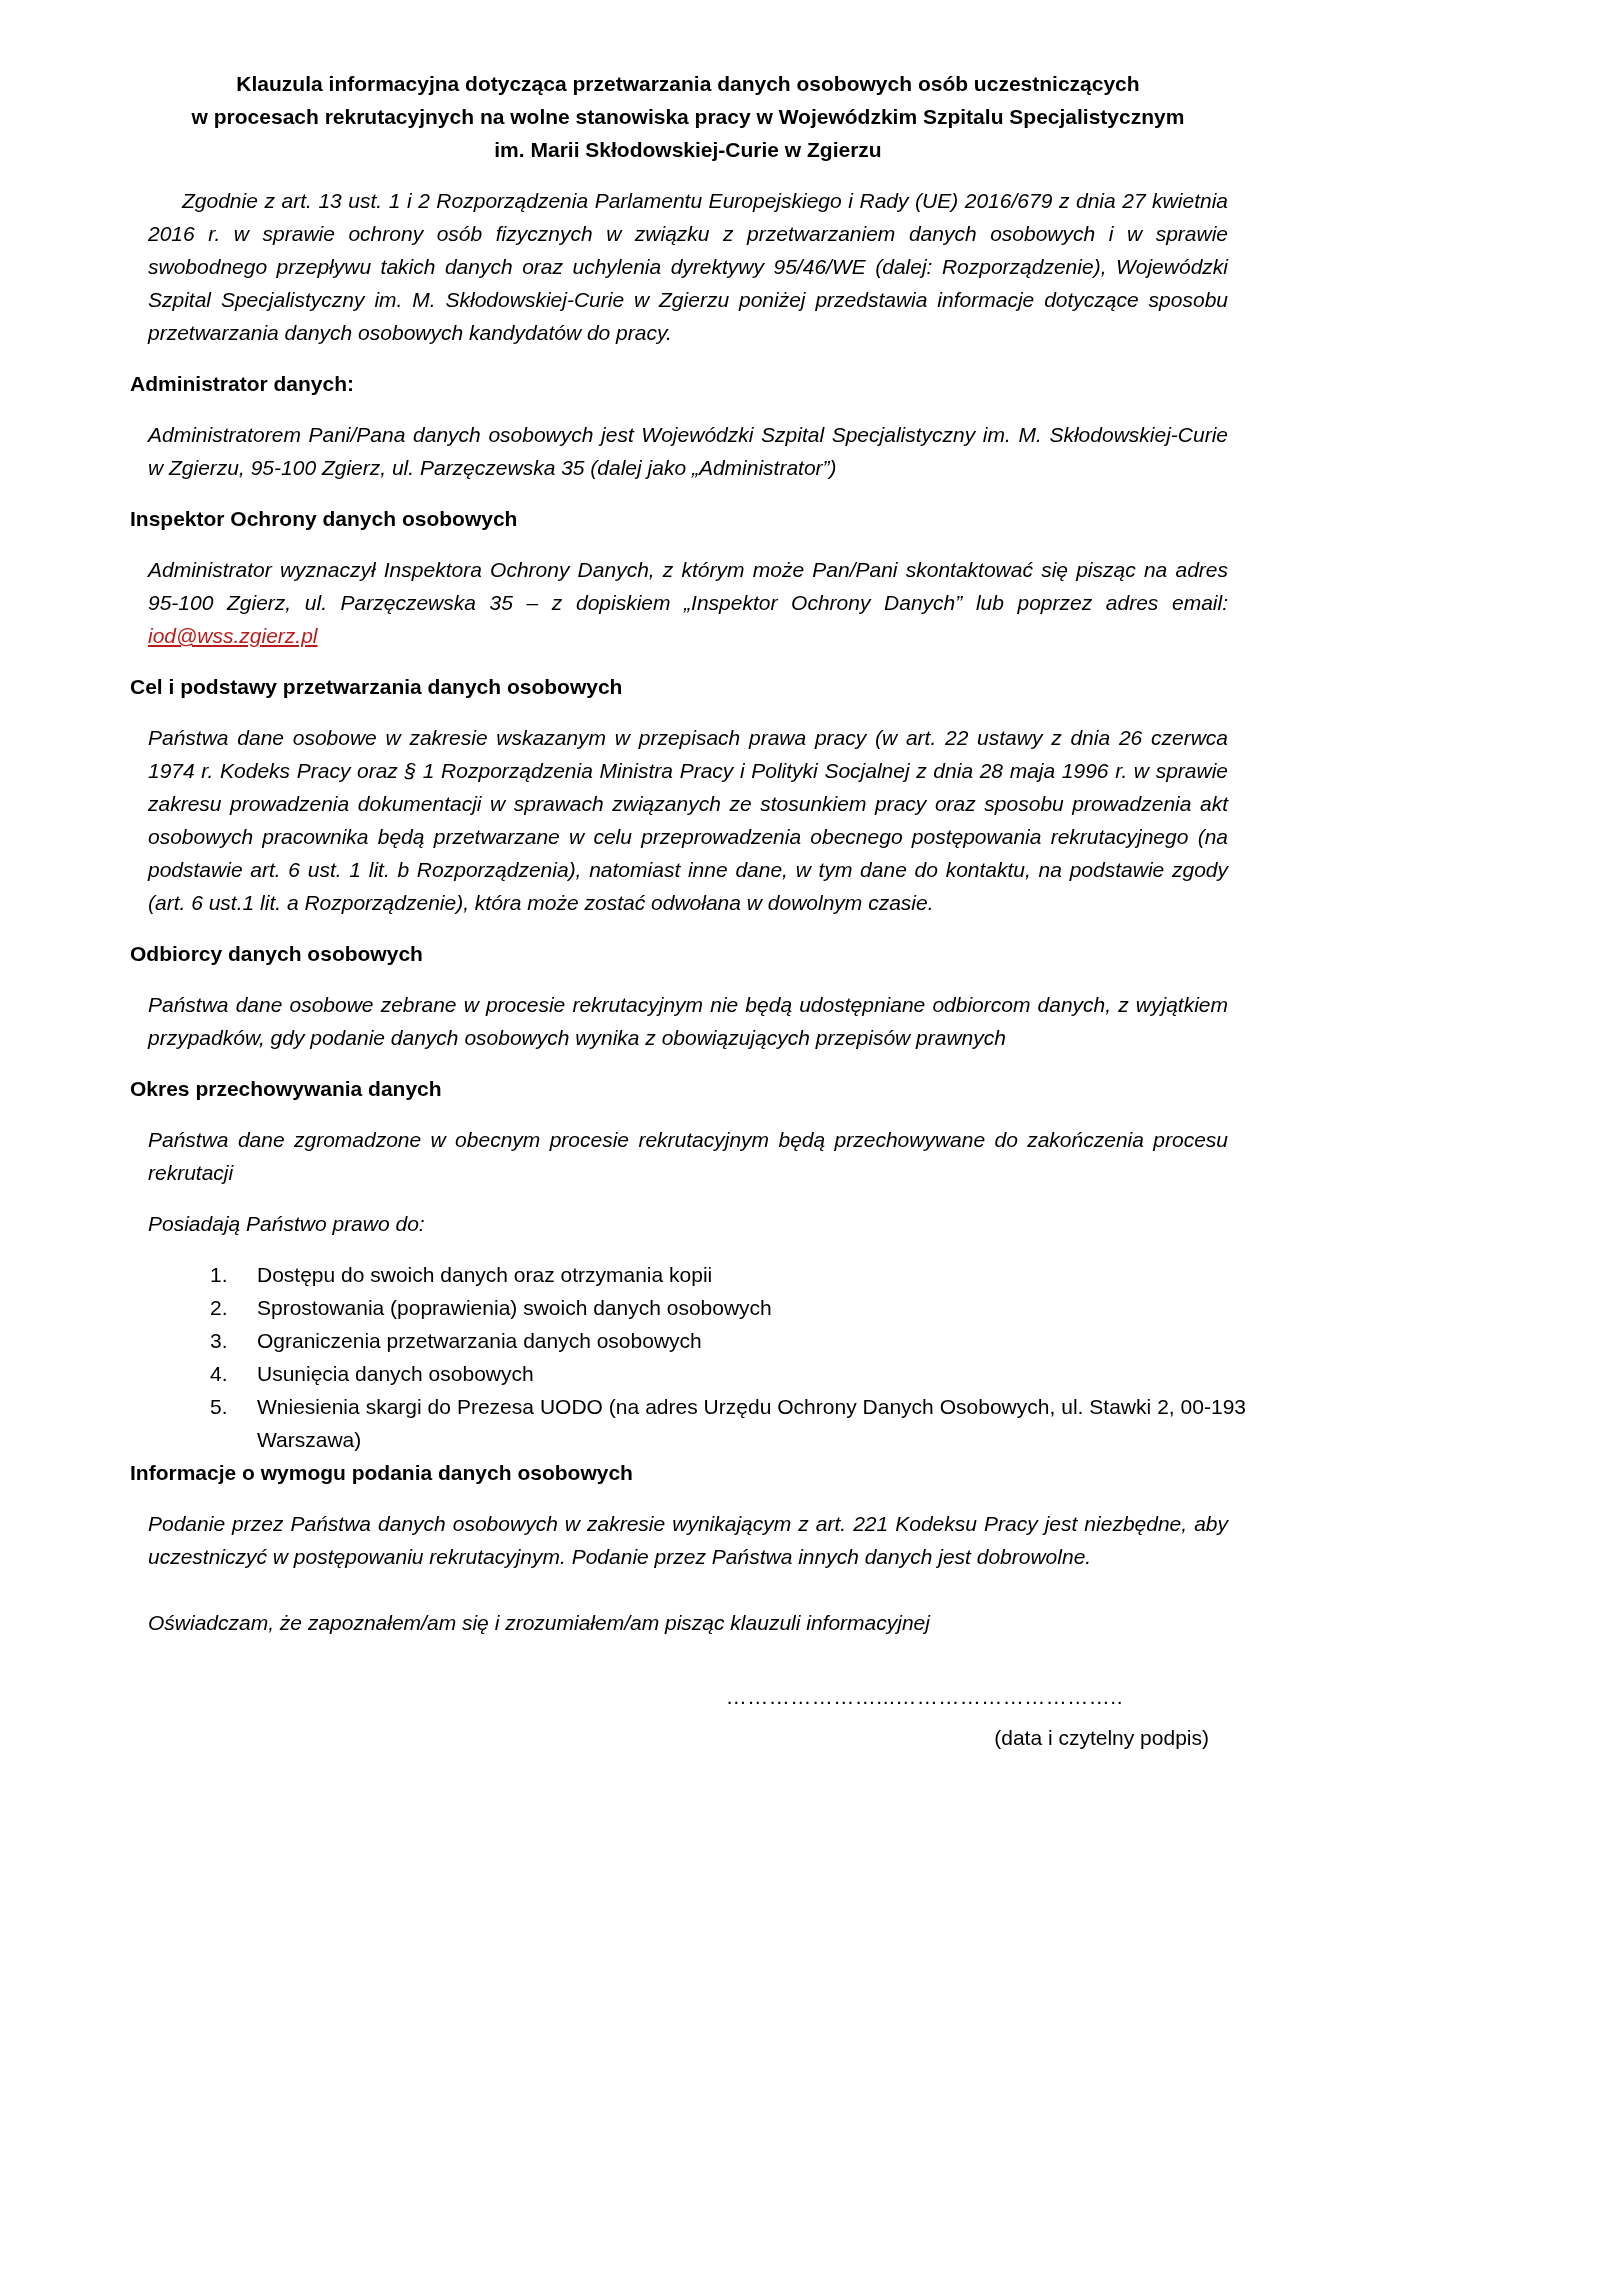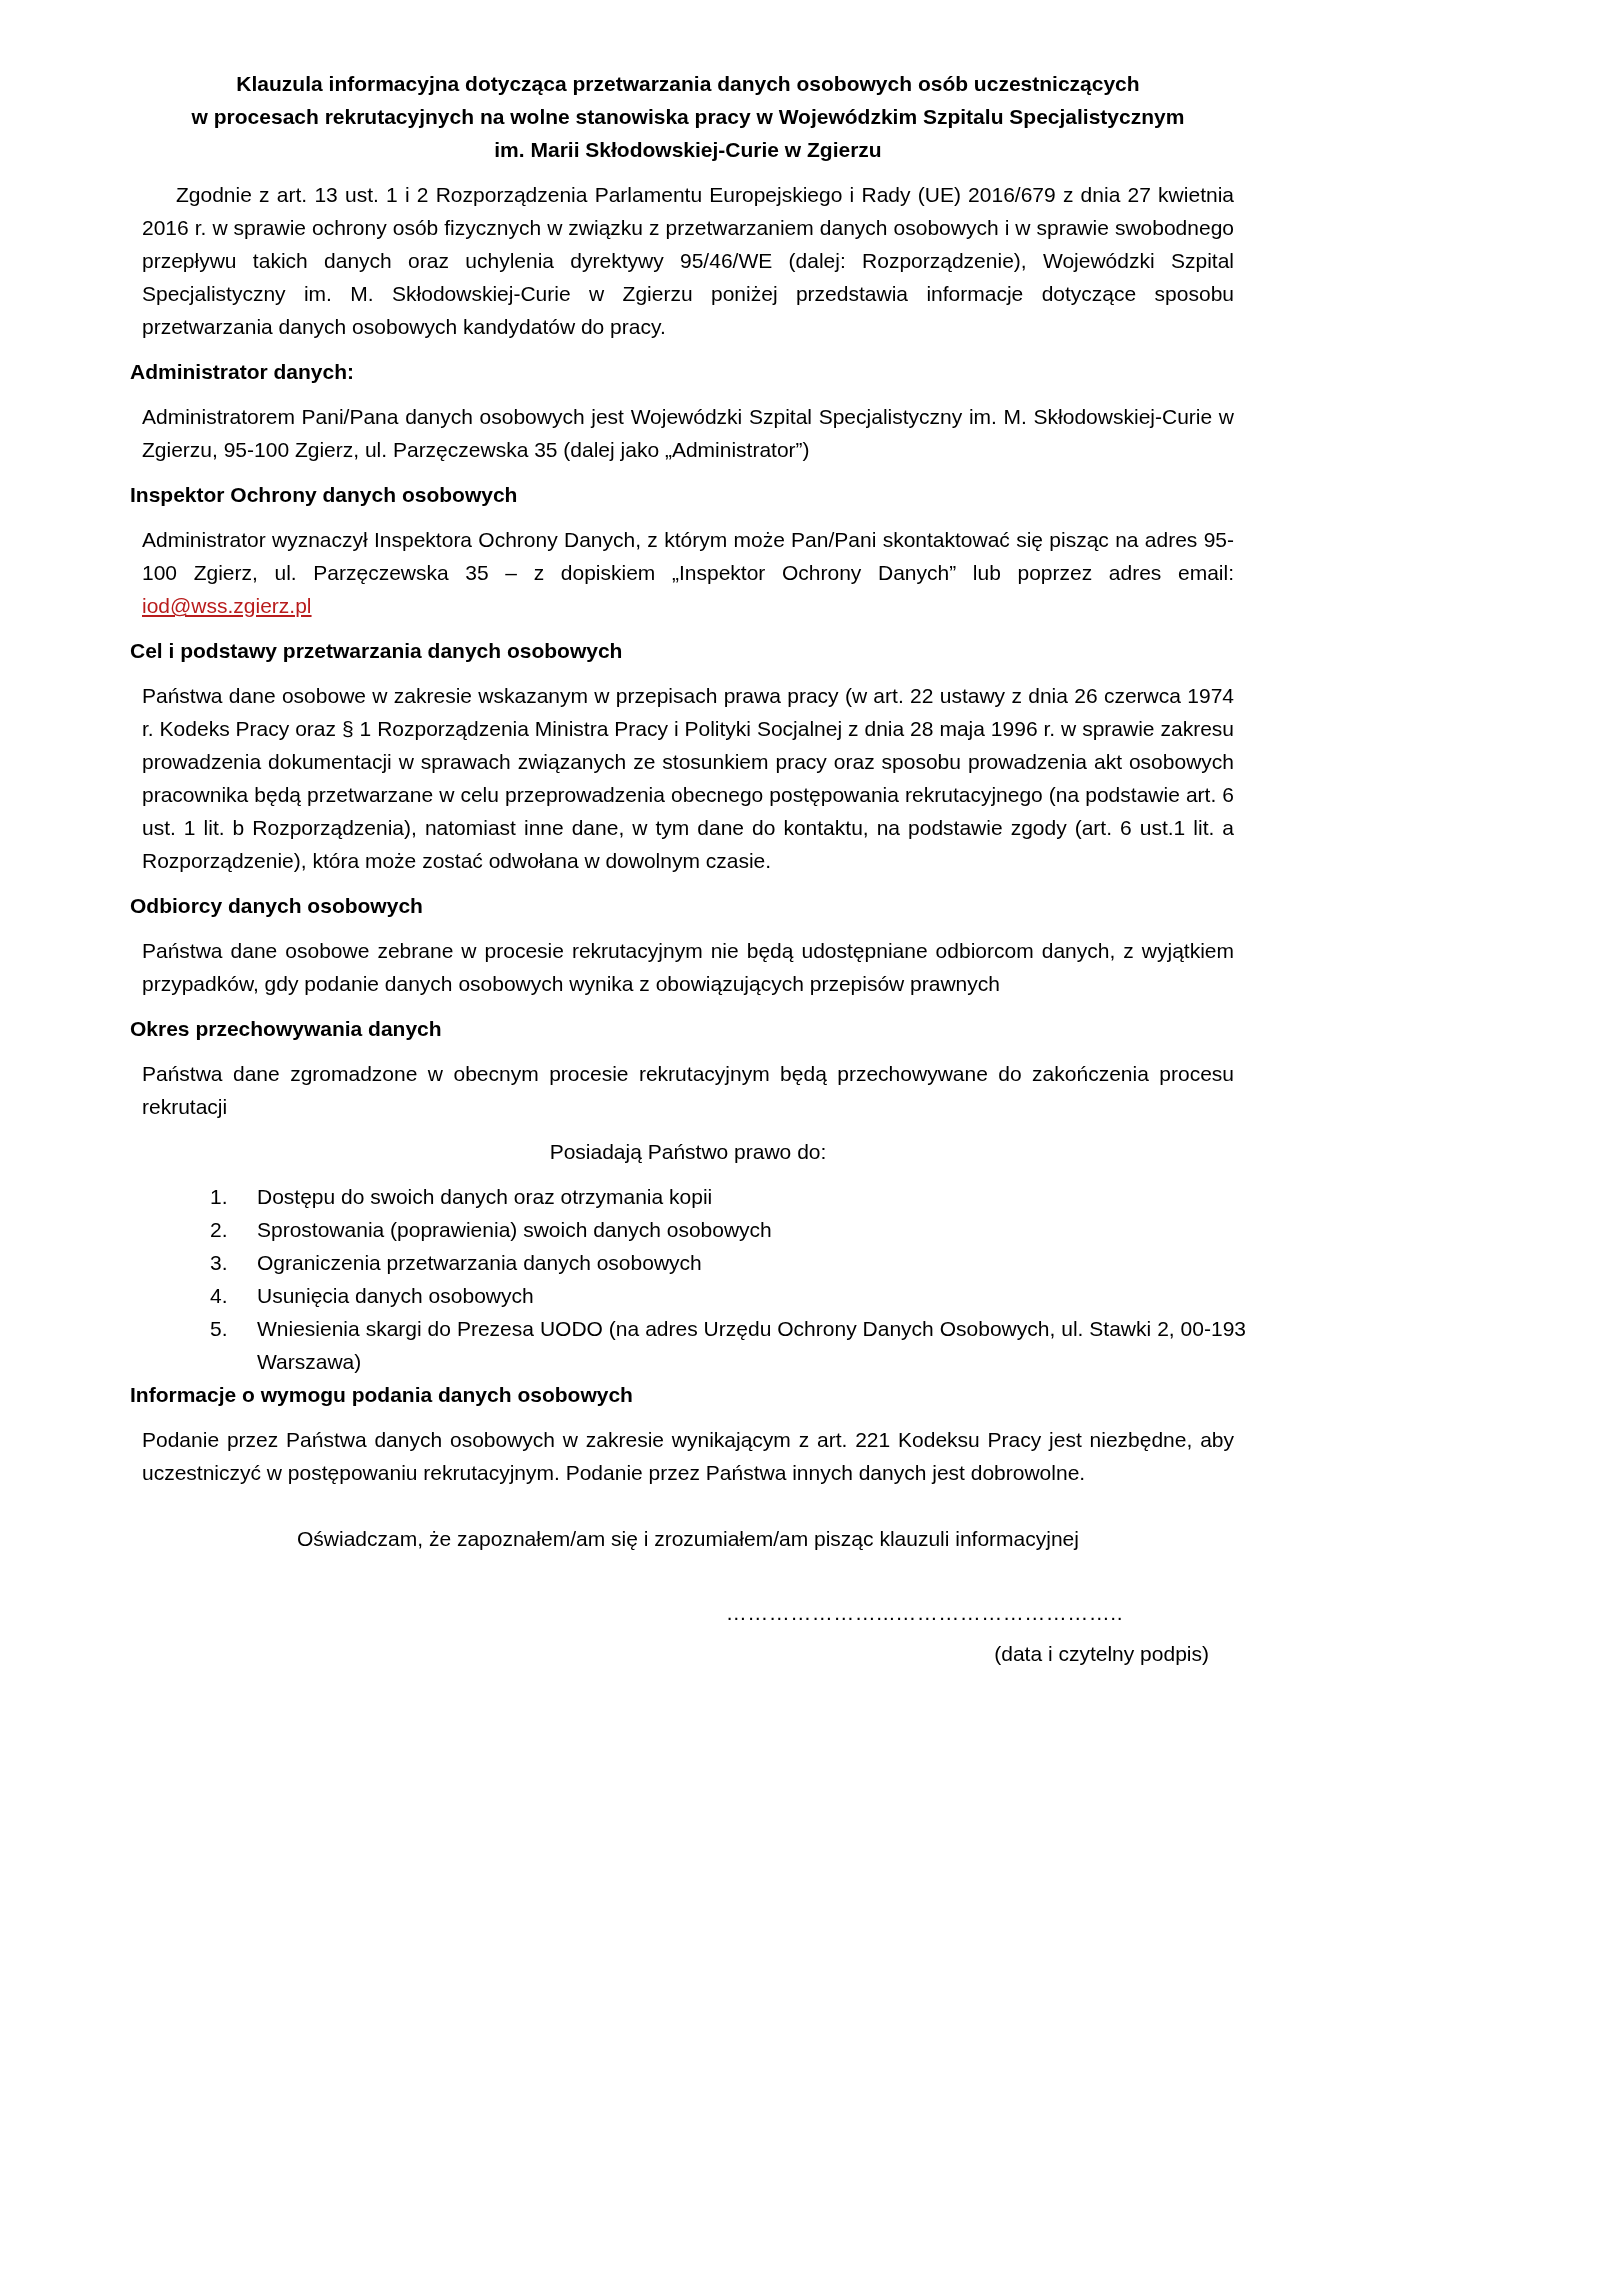--- a/index.html
+++ b/index.html
@@ -27,28 +27,29 @@
     text-align: center;
     font-weight: 700;
     margin: 0;
   }
   .heading {
     font-weight: 700;
     margin: 0;
     text-align: left;
   }
   .para {
-    margin: 12px;
+    margin: 18px;
     text-align: justify;
+    font-style: italic;
   }
   .para.first-indent {
     text-indent: 34px;
   }
   .para.no-justify {
-    text-align: center;
+    text-align: left;
   }
   .email-link {
     text-decoration: underline;
     cursor: pointer;
   }
   .list {
     margin: 0;
   }
   .list-row {
     display: flex;

